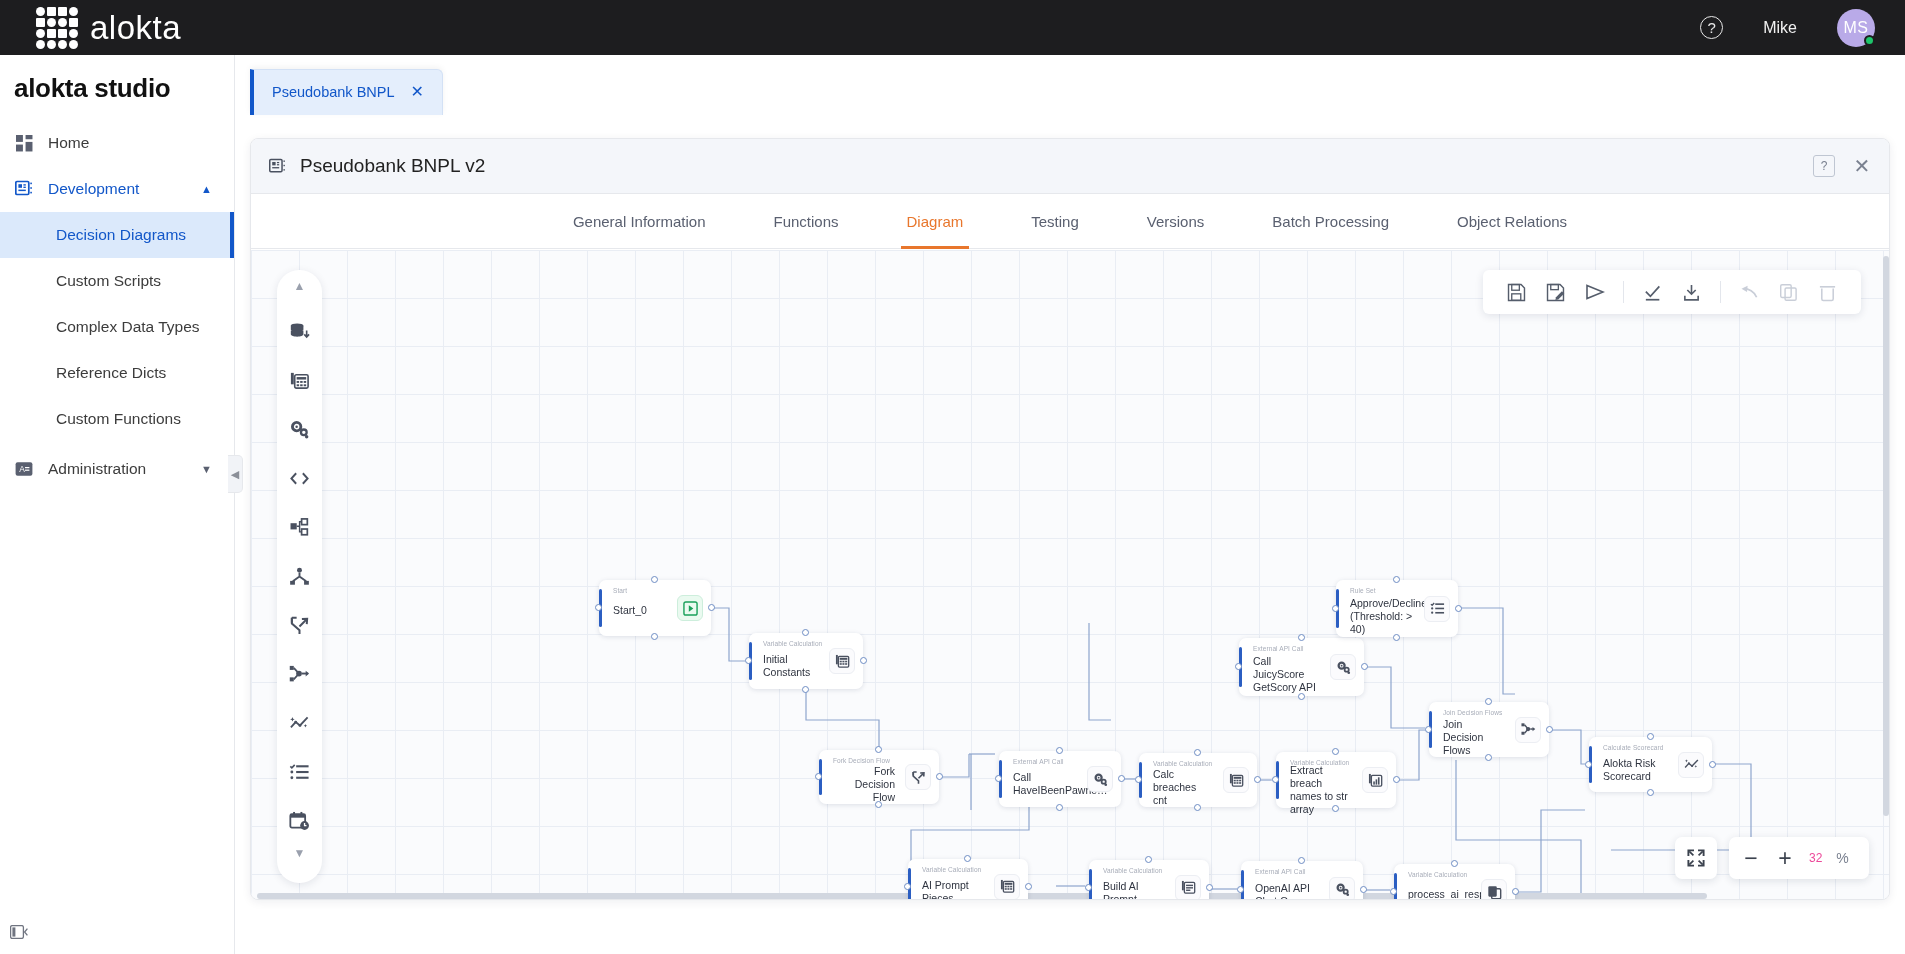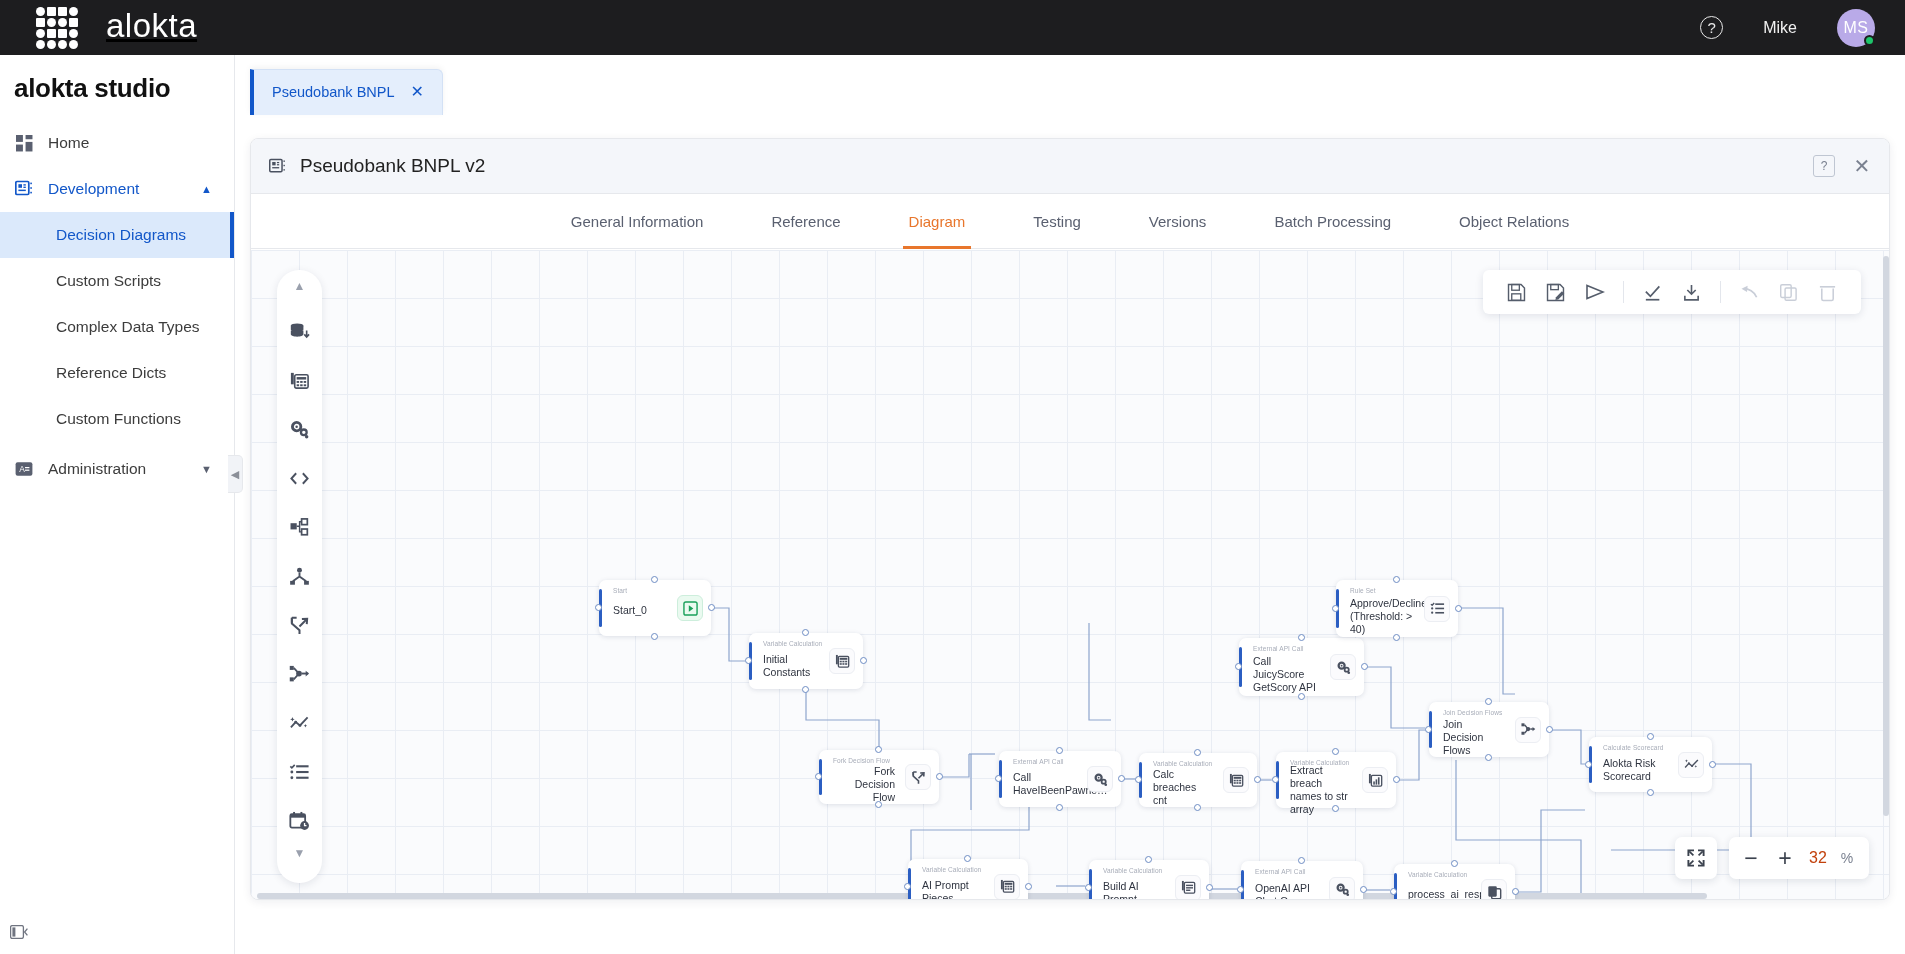--- a/index.html
+++ b/index.html
@@ -8,21 +8,21 @@
     font-family: "Liberation Sans", sans-serif;
     background: #ffffff;
     overflow: hidden;
   }
 
   
   #topbar {
     position: absolute; top: 0; left: 0; width: 1905px; height: 55px;
     background: #1d1d1f; display: flex; align-items: center;
   }
-  #brand { display: flex; margin-left: 36px; gap: 28px; text-decoration: underline; }
+  #brand { display: flex; align-items: center; margin-left: 36px; gap: 12px; }
   #logo-grid { display: grid; grid-template-columns: repeat(4, 9px); grid-template-rows: repeat(4, 9px); gap: 2px; }
   #logo-grid i { display: block; width: 9px; height: 9px; background: #fff; border-radius: 50%; }
   #logo-grid i.sq { border-radius: 1px; }
   #brandtext { color: #fff; font-size: 33px; letter-spacing: .5px; font-weight: 400; }
   #topbar-right { margin-left: auto; display: flex; align-items: center; gap: 40px; margin-right: 30px; }
   .help-circle {
     width: 23px; height: 23px; border: 1.8px solid #e8e8e8; border-radius: 50%;
     color: #e8e8e8; font-size: 15px; display: flex; align-items: center; justify-content: center;
     cursor: pointer;
   }
@@ -152,21 +152,21 @@
     position: absolute; right: 174px; bottom: 22px; width: 42px; height: 42px;
     background: #fff; border-radius: 7px; box-shadow: 0 2px 8px rgba(20,30,60,.12);
     display: flex; align-items: center; justify-content: center; color: #3b424e; cursor: pointer;
   }
   #zoom-box {
     position: absolute; right: 22px; bottom: 22px; height: 42px; min-width: 140px;
     background: #fff; border-radius: 7px; box-shadow: 0 2px 8px rgba(20,30,60,.12);
     display: flex; align-items: center; padding: 0 12px; gap: 14px;
   }
   .zbtn { font-size: 23px; color: #3b424e; cursor: pointer; line-height: 1; width: 20px; text-align: center; }
-  #zoom-val { font-size: 16px; color: #c2410c; }
+  #zoom-val { font-size: 12px; color: #ec4899; }
   #zoom-pct { font-size: 14px; color: #7a8190; }
 
   
   #canvas-vscroll {
     position: absolute; right: 2px; top: 6px; width: 6px; height: 625px;
     background: transparent;
   }
   #canvas-vscroll .thumb { width: 6px; height: 560px; background: #d2d7e0; border-radius: 3px; }
   #canvas-hscroll {
     position: absolute; left: 6px; bottom: 2px; height: 6px; width: 1600px;
@@ -342,21 +342,21 @@
       <div class="hdr-btn box">?</div>
       <div class="hdr-btn" style="font-size:20px;">✕</div>
     </div>
   </div>
 
   <div id="tabs">
     <div class="tab">
         <span>General Information</span>
       </div>
     <div class="tab">
-        <span>Reference</span>
+        <span>Functions</span>
       </div>
     <div class="tab active">
         <span>Diagram</span>
       </div>
     <div class="tab">
         <span>Testing</span>
       </div>
     <div class="tab">
         <span>Versions</span>
       </div>

